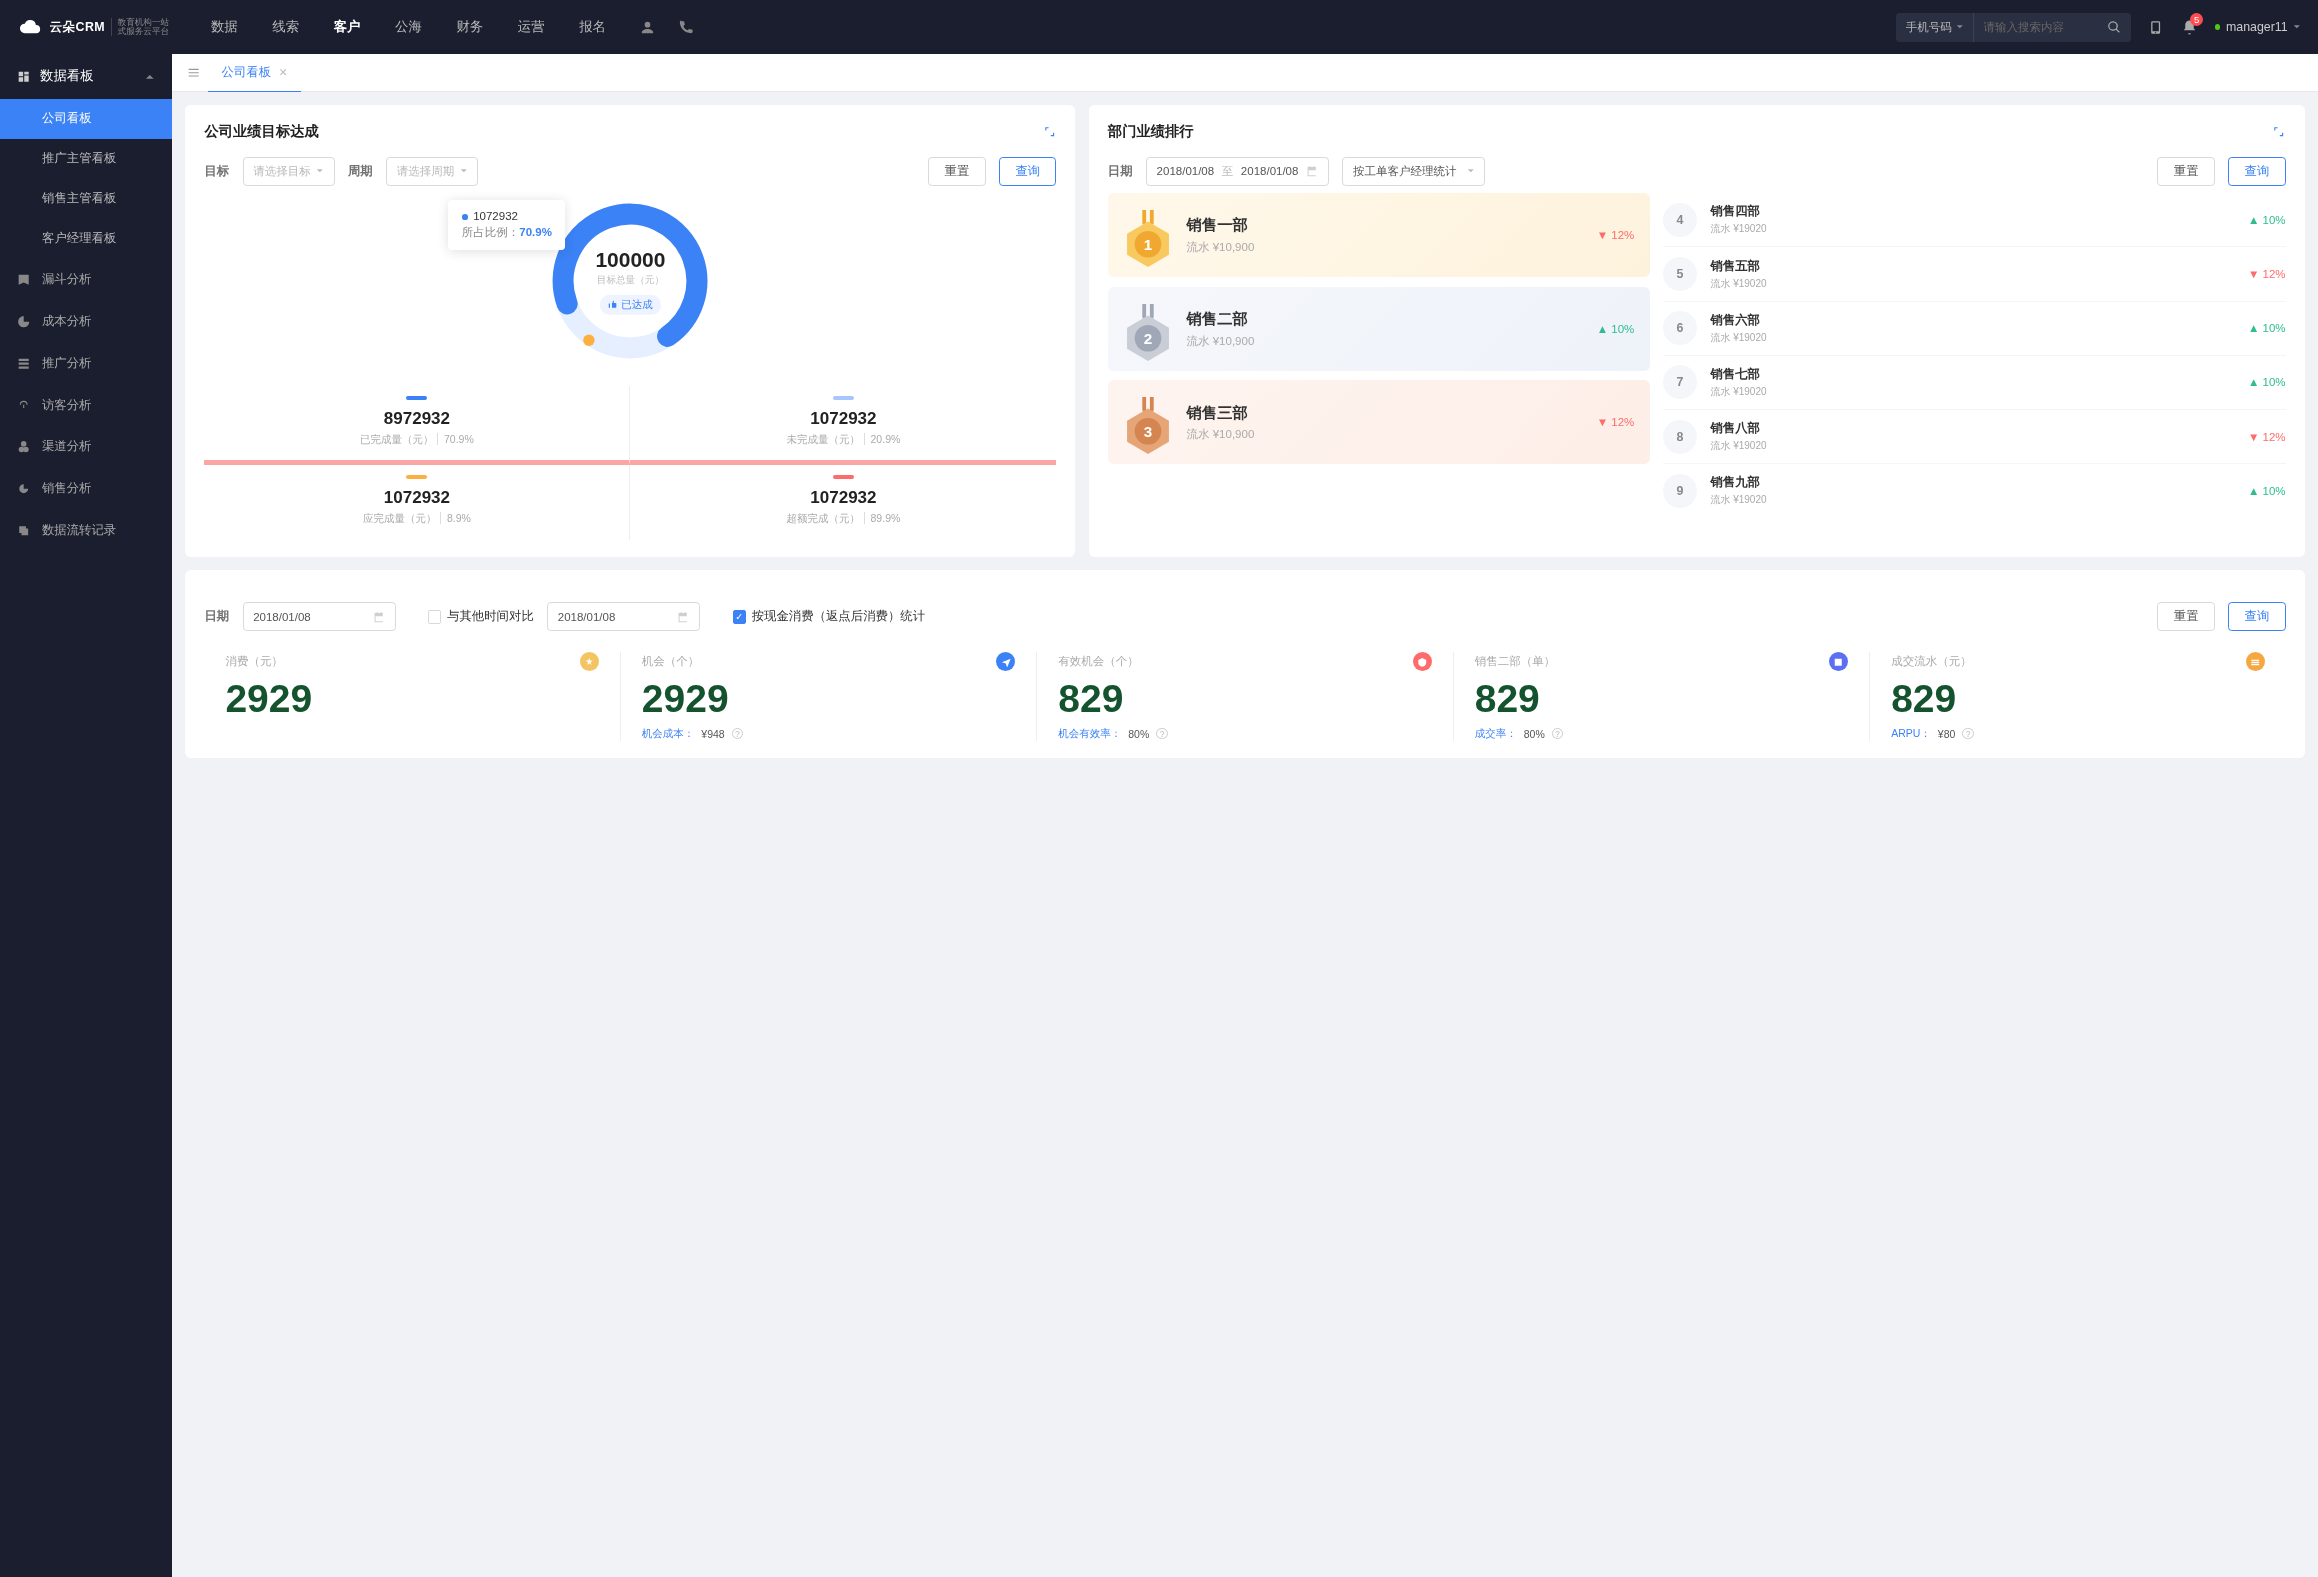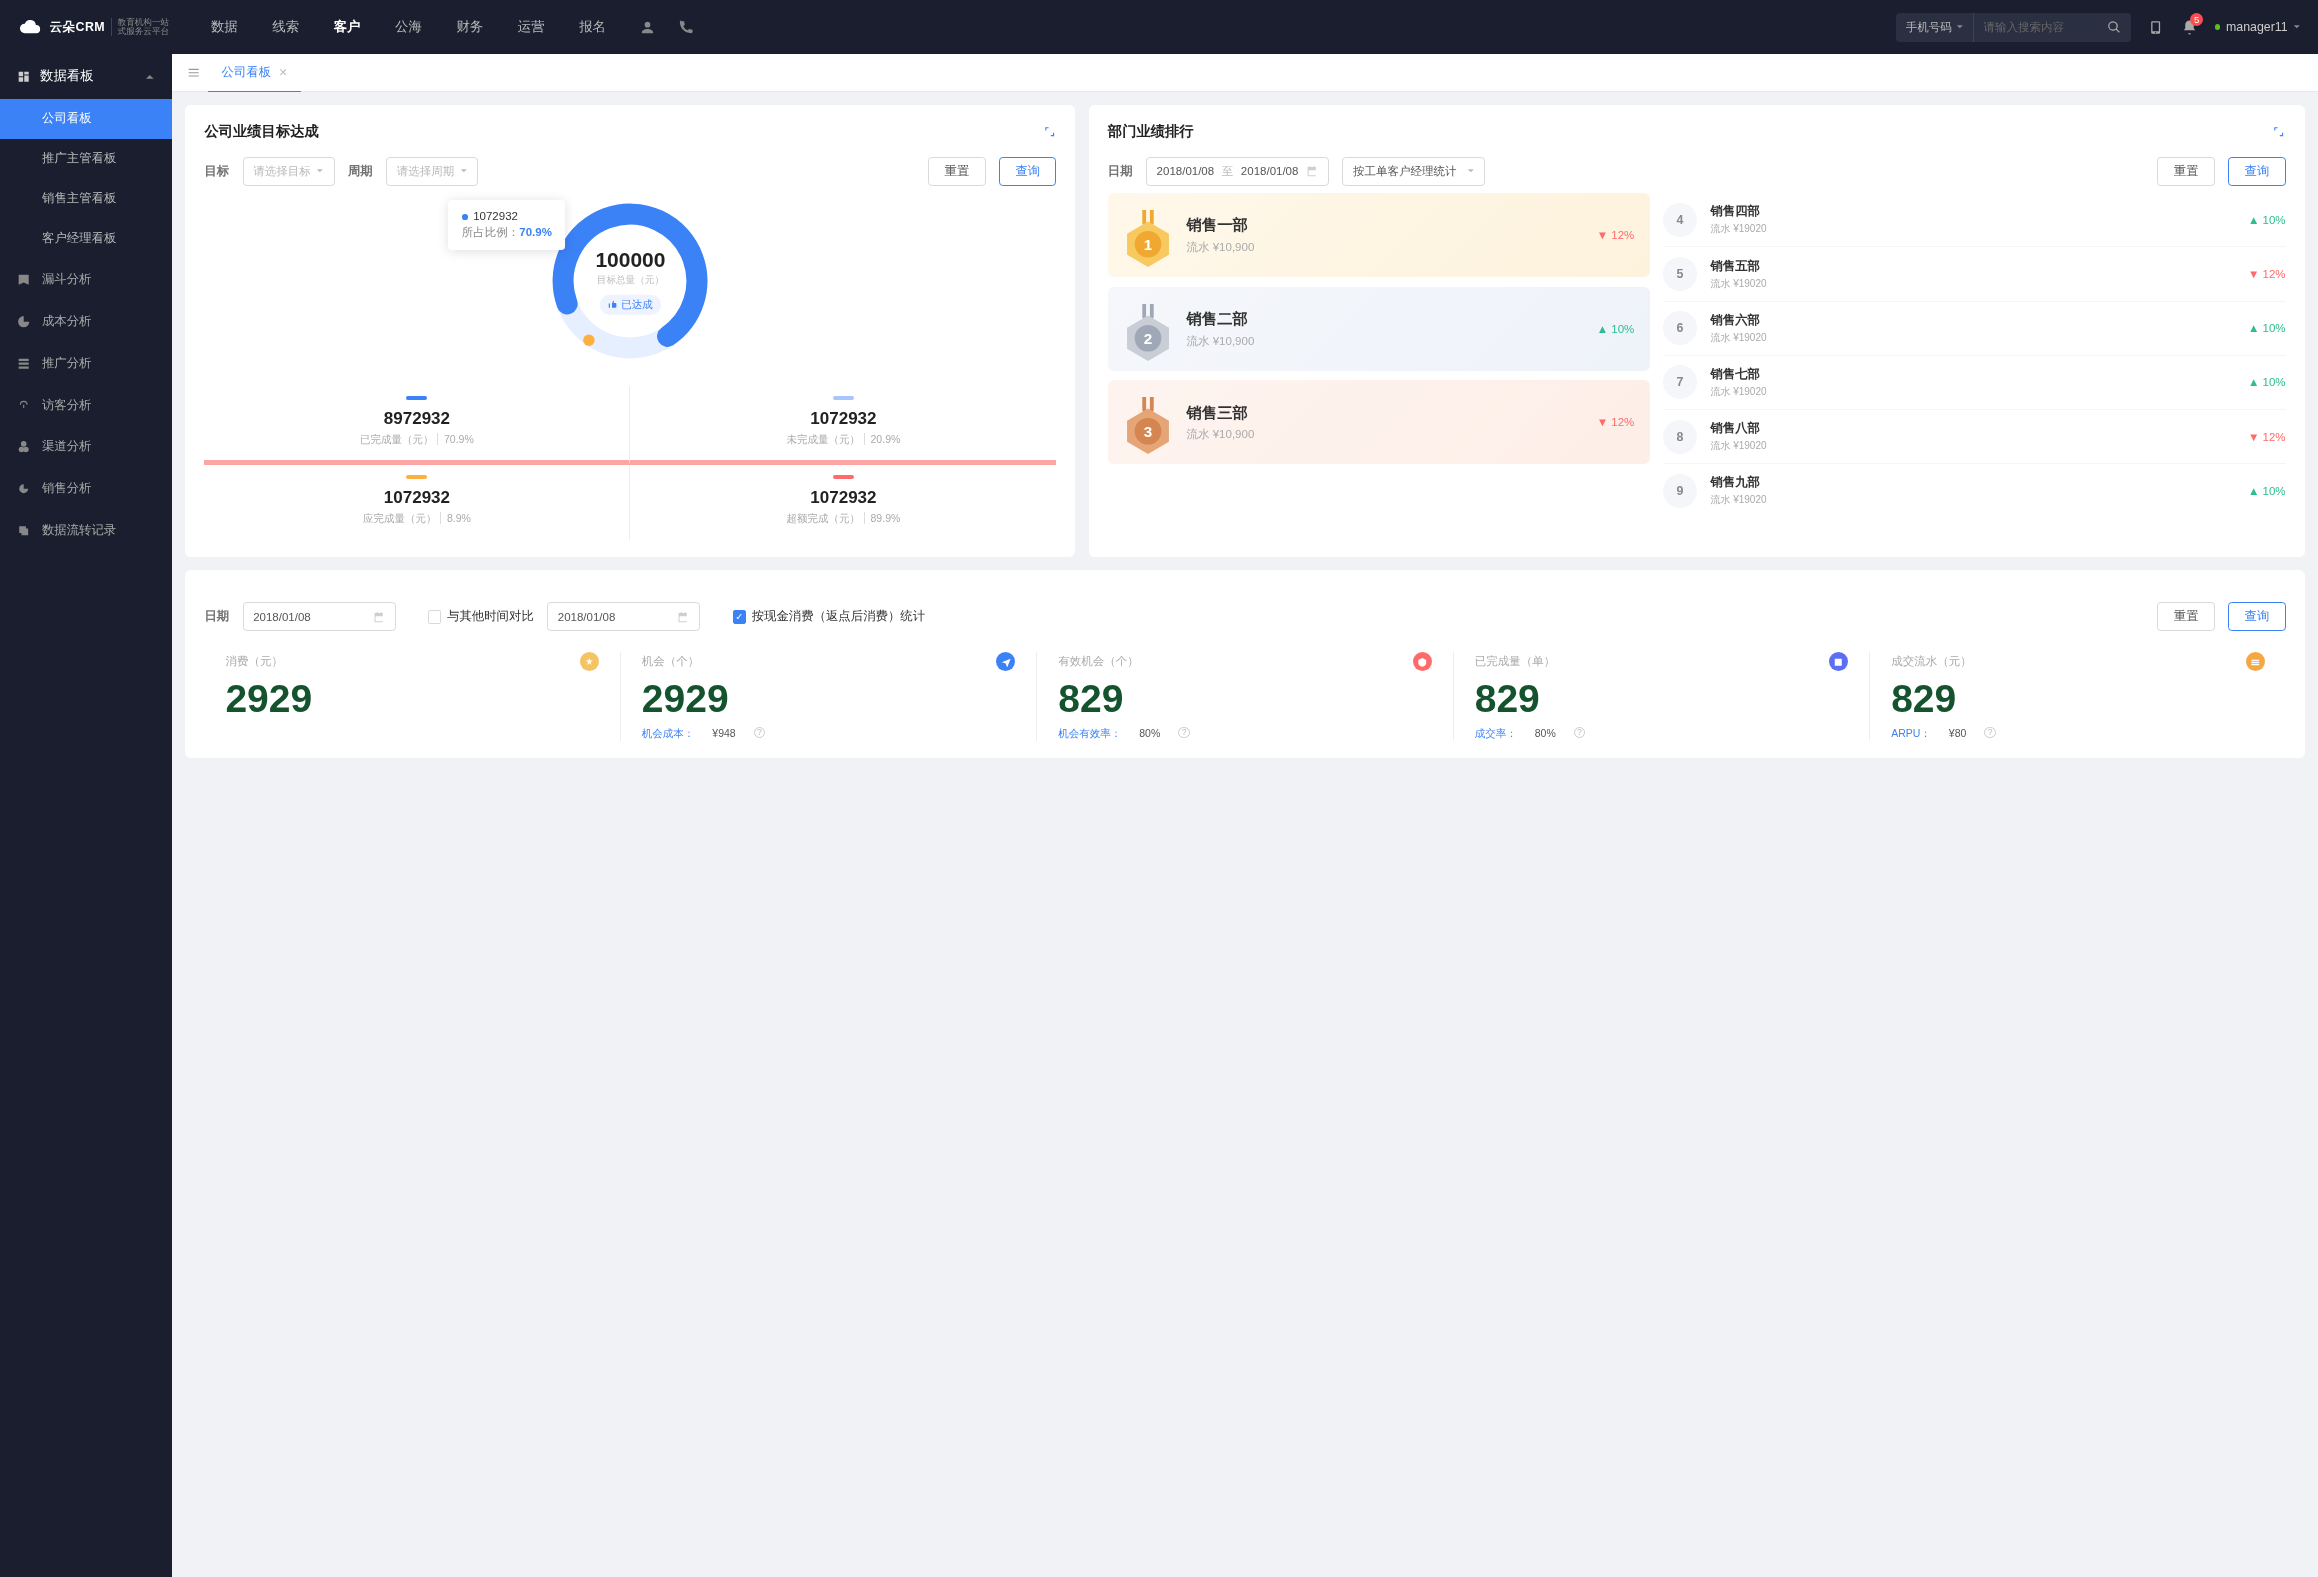--- a/index.html
+++ b/index.html
@@ -105,21 +105,21 @@
 .rank-txt .rn{ font-size:12.4px; font-weight:600; color:#333;}
 .rank-txt .rs{ font-size:10px; color:#aaa; margin-top:1.9px;}
 .biz-full{ }
 .kpi-row{ display:flex; margin-top:21px;}
 .kpi{ flex:1; padding:0 21px; position:relative;}
 .kpi + .kpi{ border-left:1px solid #eee;}
 .kpi-head{ display:flex; justify-content:space-between; align-items:center; margin-bottom:5.7px;}
 .kpi-label{ font-size:11.5px; color:#aaa;}
 .kpi-icon{ width:19px;height:19px; border-radius:50%; display:flex; align-items:center; justify-content:center;}
 .kpi-value{ font-size:39px; font-weight:700; color:#14532d;}
-.kpi-foot{ font-size:10.5px; color:#3b82f6; margin-top:5.7px; display:flex; gap:18px;}
+.kpi-foot{ font-size:10.5px; color:#3b82f6; margin-top:5.7px; display:flex; align-items:center; gap:7px;}
 .kpi-foot .ff{color:#555;}
 .help-circ{ width:11.5px;height:11.5px;border:1px solid #ccc;border-radius:50%; display:inline-flex;align-items:center; justify-content:center; font-size:8.6px; color:#bbb;}
 .spacer{flex:1;}
 .cal-icon{opacity:0.4;}
 svg{display:block;}
 </style>
 </head>
 <body>
 
 <div class="topbar">
@@ -557,21 +557,21 @@
               </div>
               <div class="kpi-value">829</div>
               <div class="kpi-foot">
                 <span>机会有效率：</span>
                 <span class="ff">80%</span>
                 <span class="help-circ">?</span>
               </div>
             </div>
             <div class="kpi">
               <div class="kpi-head">
-                <span class="kpi-label">已完成量（单）</span>
+                <span class="kpi-label">销售二部（单）</span>
                 <span class="kpi-icon" style="background:#5b6ef4">
                   <svg width="10.5" height="10.5" viewBox="0 0 24 24" fill="#fff">
                     <path d="M4 4h16v16H4V4zm3 10h2v3H7v-3zm4-4h2v7h-2v-7zm4-3h2v10h-2V7z"></path>
                   </svg>
                 </span>
               </div>
               <div class="kpi-value">829</div>
               <div class="kpi-foot">
                 <span>成交率：</span>
                 <span class="ff">80%</span>

